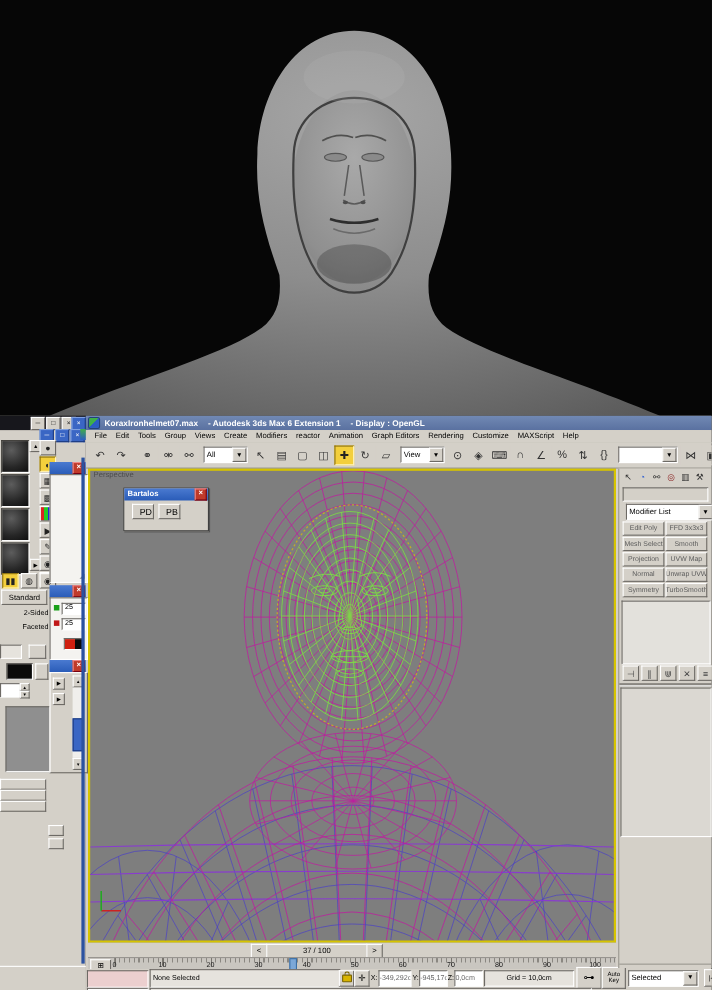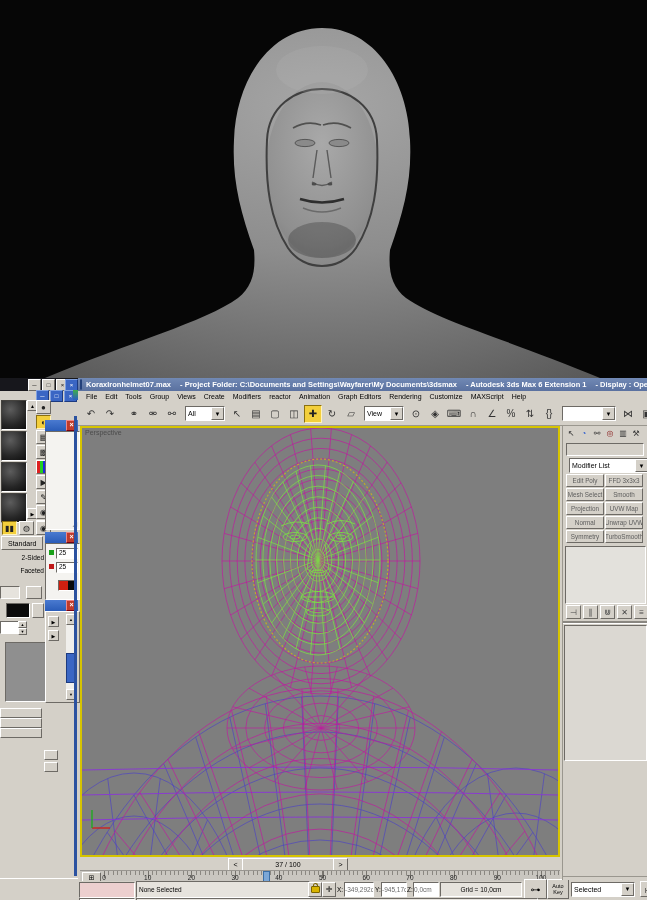--- a/index.html
+++ b/index.html
@@ -130,21 +130,20 @@
       <ellipse cx="322" cy="240" rx="34" ry="18" fill="#000" opacity="0.22"></ellipse>
       <ellipse cx="322" cy="70" rx="46" ry="24" fill="#bdbdbd" opacity="0.18"></ellipse>
     </svg>
   </div>
 
   <div id="main-win" class="abs">
 
     <div id="titlebar" class="abs">
       <span id="app-icon"></span>
       <span class="seg">KoraxIronhelmet07.max</span>
-      <span class="seg">- Project Folder: C:\Documents and Settings\Wayfarer\My Documents\3dsmax</span>
       <span class="seg">- Autodesk 3ds Max 6 Extension 1</span>
       <span class="seg">- Display : OpenGL</span>
     </div>
 
     <div id="menubar" class="abs">
         <span class="mitem">File</span>
         <span class="mitem">Edit</span>
         <span class="mitem">Tools</span>
         <span class="mitem">Group</span>
         <span class="mitem">Views</span>
@@ -440,20 +439,30 @@
             <ellipse cx="236" cy="169" rx="17" ry="5.5"></ellipse>
             <path d="M219 169 L253 169"></path>
             <ellipse cx="236" cy="184" rx="12" ry="4"></ellipse>
           </g>
           <g stroke-width="1.4" fill="none">
             <line x1="10" y1="400" x2="28" y2="400" stroke="#cc2222"></line>
             <line x1="10" y1="400" x2="10" y2="382" stroke="#22aa22"></line>
           </g>
         </svg>
       <span id="vp-label">Perspective</span>
+      <div id="bartalos">
+        <div class="dtitle">
+          <span>Bartalos</span>
+          <span class="xbtn">×</span>
+        </div>
+        <div style="display:flex;gap:4px;padding:3px 0 0 7px;">
+          <button class="pbtn b-out">PD</button>
+          <button class="pbtn b-out">PB</button>
+        </div>
+      </div>
     </div>
 
     <div id="tslider-row" class="abs">
       <div class="tsb b-out flexc" style="left:148px;width:13px;">&lt;</div>
       <div class="tsb b-out flexc" style="left:162px;width:90px;">37 / 100</div>
       <div class="tsb b-out flexc" style="left:253px;width:13px;">&gt;</div>
     </div>
 
     <div id="trackbar" class="abs">
       <div class="b-out flexc" style="position:absolute;left:2px;top:1px;width:17px;height:10px;font-size:7px;">⊞</div>

